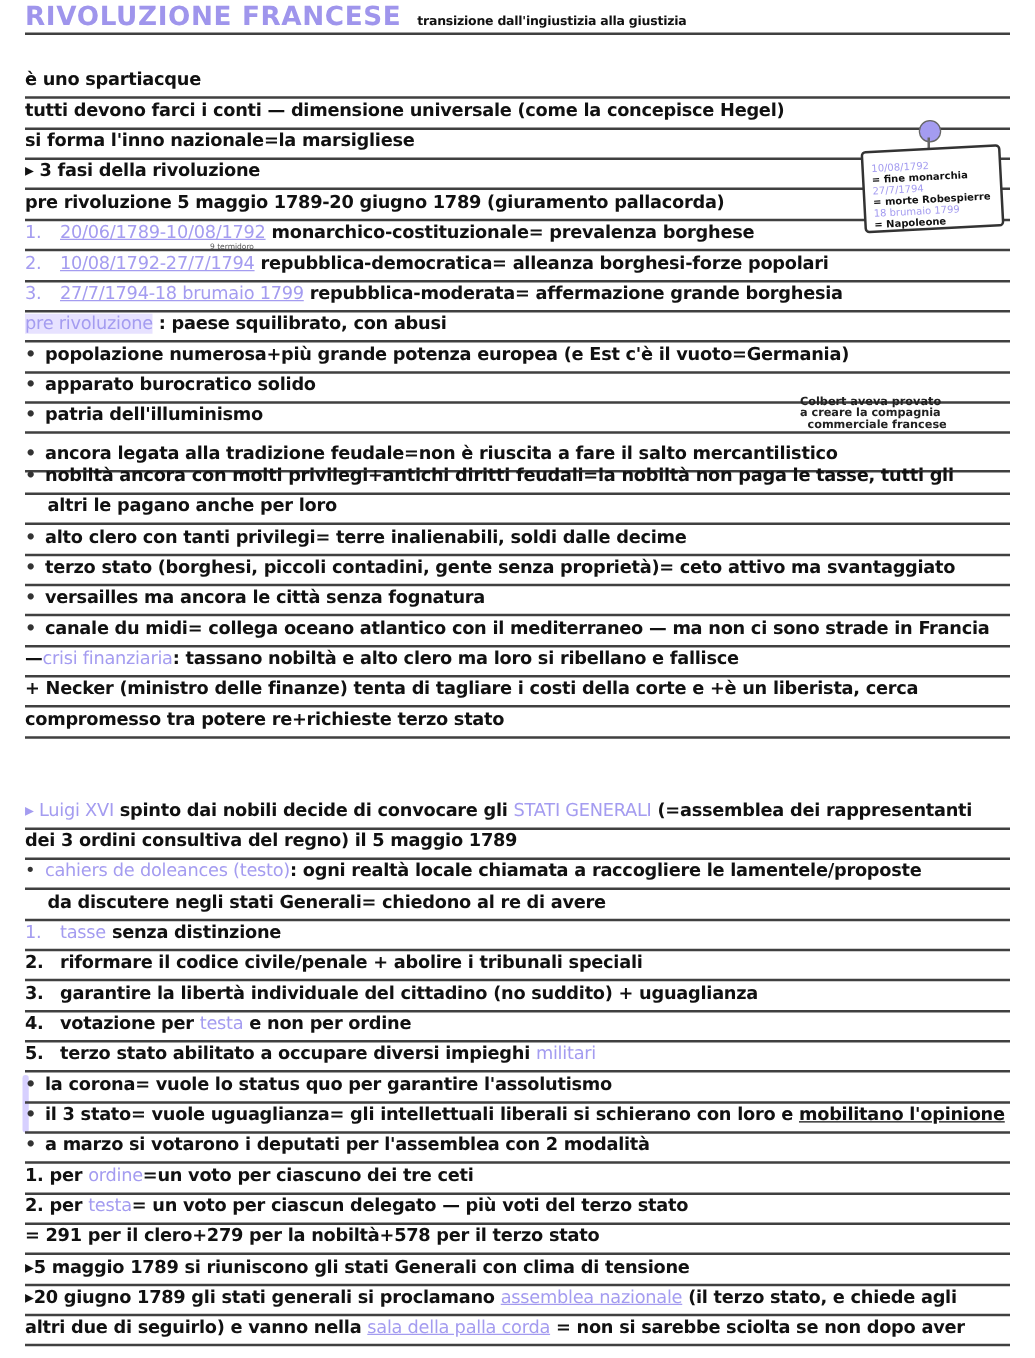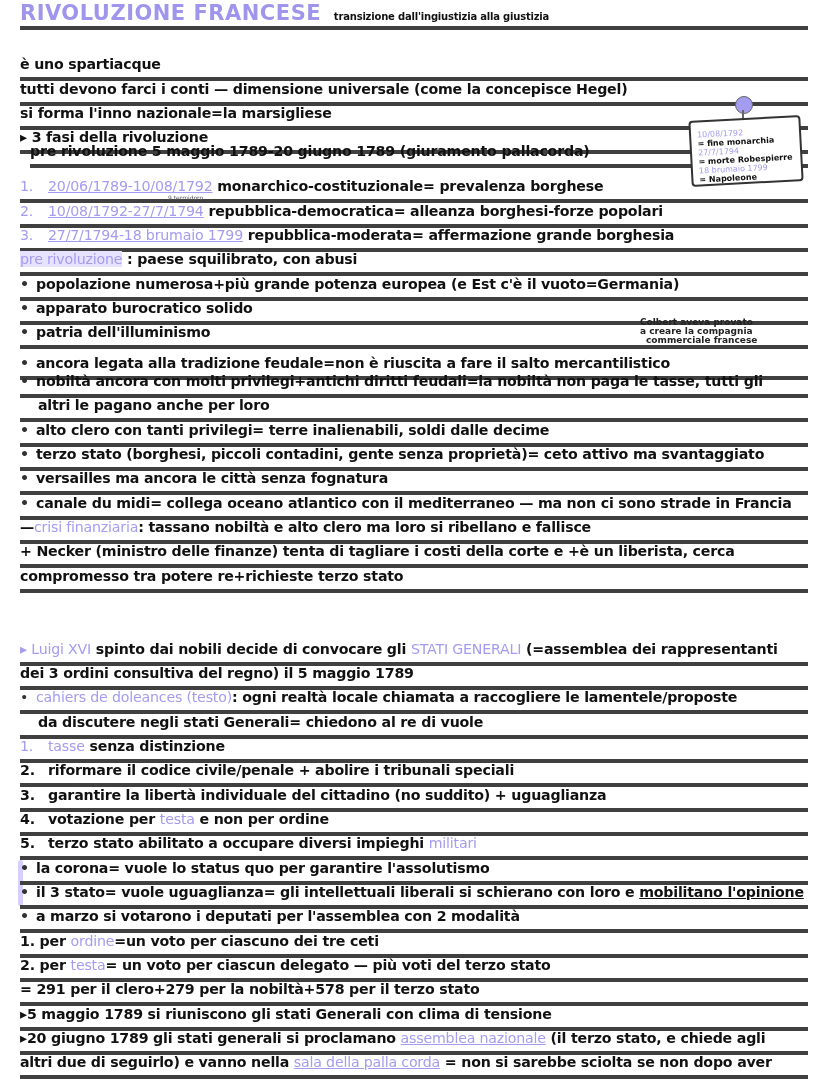--- a/index.html
+++ b/index.html
@@ -5,21 +5,21 @@
   html, body { margin: 0; padding: 0; background: #ffffff; }
   body {
     width: 828px; height: 1086px; overflow: hidden; position: relative;
     font-family: "DejaVu Sans", sans-serif;
     color: #111;
   }
   .page { position: absolute; left: 0; top: 0; width: 828px; height: 1086px; }
   .line {
     position: absolute; left: 20px; right: 20px;
     height: 24.4px;
-    border-bottom: 4px solid #404040;
+    border-bottom: 2px solid #404040;
     font-size: 14.2px; font-weight: bold; line-height: 22px;
     white-space: nowrap; letter-spacing: -0.2px;
   }
   .hl { color: #a49cf0; font-weight: normal; }
   .hlbg { color: #a49cf0; font-weight: normal; background: #e7e2ff; }
   .ul { text-decoration: underline; }
   .title {
     font-size: 21px; color: #9f95ec; font-weight: bold; letter-spacing: 0.5px;
   }
   .subtitle { font-size: 10px; font-weight: bold; margin-left: 8px; }
@@ -59,21 +59,21 @@
 
   <div class="line" style="top:2px;">
     <span class="title">RIVOLUZIONE FRANCESE</span>
     <span class="subtitle">transizione dall'ingiustizia alla giustizia</span>
   </div>
 
   <div class="line" style="top:53px;">è uno spartiacque</div>
   <div class="line" style="top:78px;">tutti devono farci i conti — dimensione universale (come la concepisce Hegel)</div>
   <div class="line" style="top:102px;">si forma l'inno nazionale=la marsigliese</div>
   <div class="line" style="top:126px;">▸ 3 fasi della rivoluzione</div>
-  <div class="line" style="top:140px;margin-left:10px;">pre rivoluzione 5 maggio 1789-20 giugno 1789 (giuramento pallacorda)</div>
+  <div class="line" style="top:151px;">pre rivoluzione 5 maggio 1789-20 giugno 1789 (giuramento pallacorda)</div>
 
   <div class="line" style="top:175px;">
     <span class="num p">1.</span><span class="hl ul">20/06/1789-10/08/1792</span><span> monarchico-costituzionale= prevalenza borghese</span>
   </div>
   <div class="mini" style="left:168px; top:194px;">9 termidoro</div>
   <div class="line" style="top:200px;">
     <span class="num p">2.</span><span class="hl ul">10/08/1792-27/7/1794</span><span> repubblica-democratica= alleanza borghesi-forze popolari</span>
   </div>
   <div class="line" style="top:224px;">
     <span class="num p">3.</span><span class="hl ul">27/7/1794-18 brumaio 1799</span><span> repubblica-moderata= affermazione grande borghesia</span>
@@ -108,21 +108,21 @@
   <div class="line" style="top:540px;">+ Necker (ministro delle finanze) tenta di tagliare i costi della corte e +è un liberista, cerca</div>
   <div class="line" style="top:565px;">compromesso tra potere re+richieste terzo stato</div>
   <div class="line" style="top:638px;">
     <span class="hl">▸ </span><span class="hl">Luigi XVI</span><span> spinto dai nobili decide di convocare gli </span><span class="hl">STATI GENERALI</span><span> (=assemblea dei rappresentanti</span>
   </div>
   <div class="line" style="top:662px;">dei 3 ordini consultiva del regno) il 5 maggio 1789</div>
 
   <div class="line" style="top:686px;">
     <span class="bullet hl">•</span><span class="hl">cahiers de doleances (testo)</span><span>: ogni realtà locale chiamata a raccogliere le lamentele/proposte</span>
   </div>
-  <div class="line indent" style="top:711px;">da discutere negli stati Generali= chiedono al re di vuole</div>
+  <div class="line indent" style="top:711px;">da discutere negli stati Generali= chiedono al re di avere</div>
 
   <div class="line" style="top:735px;">
     <span class="num p">1.</span><span></span><span class="hl">tasse</span><span> senza distinzione</span>
   </div>
   <div class="line" style="top:759px;">
     <span class="num">2.</span><span>riformare il codice civile/penale + abolire i tribunali speciali</span>
   </div>
   <div class="line" style="top:784px;">
     <span class="num">3.</span><span>garantire la libertà individuale del cittadino (no suddito) + uguaglianza</span>
   </div>

